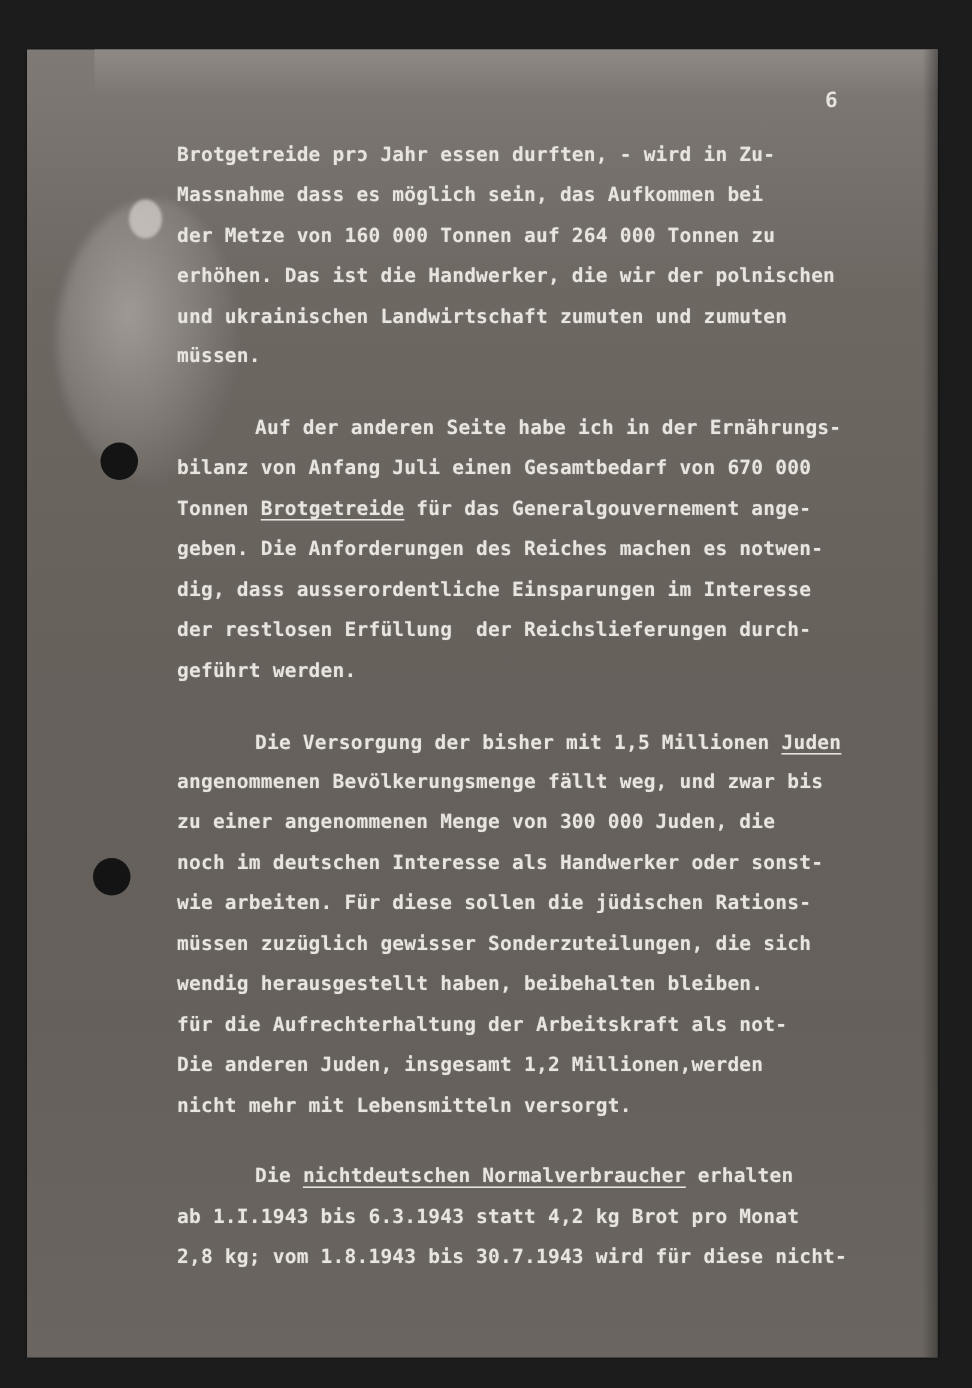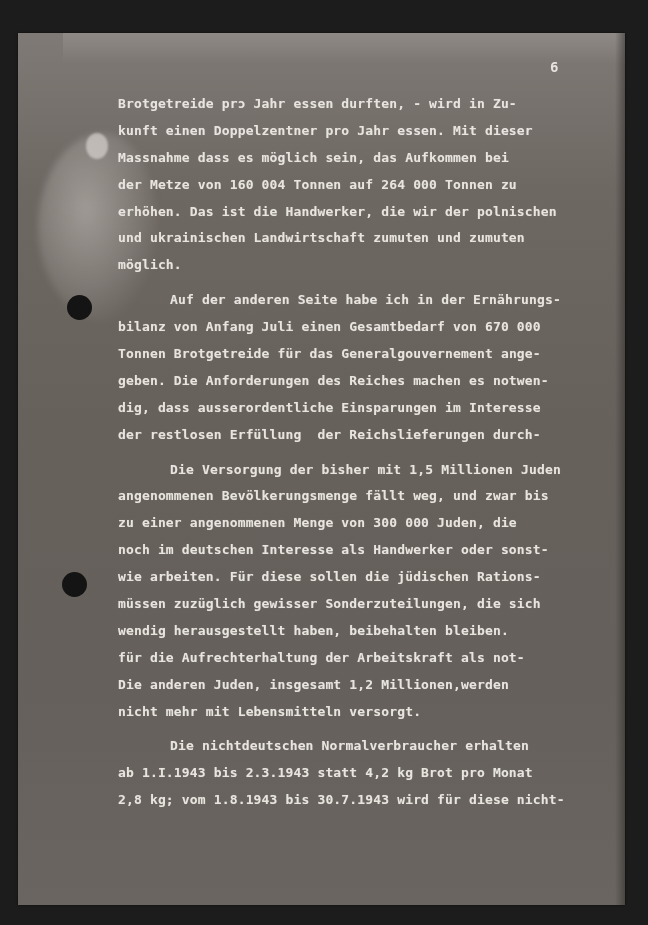--- a/index.html
+++ b/index.html
@@ -88,71 +88,72 @@
       font-weight: bold;
       letter-spacing: 0.15px;
       text-shadow: 0 0 1px rgba(255,255,255,0.25);
     }
     .line {
       height: 26.9px;
       line-height: 26.9px;
       white-space: pre;
     }
     .indent { padding-left: 52px; }
-    .para-gap { margin-top: 8px; }
+    .para-gap { margin-top: 21px; }
     .u {
+      text-decoration: underline;
       text-underline-offset: 3px;
     }
   </style>
 </head>
 <body>
 
 <div class="sheet">
   <div class="sheet-top"></div>
   <div class="right-edge"></div>
   <div class="stain"></div>
   <div class="stain-dot"></div>
   <div class="punch-hole hole-1"></div>
   <div class="punch-hole hole-2"></div>
 
   <div class="page-number">6</div>
 
   <div class="text-block">
 
     <div>
       <div class="line">Brotgetreide prɔ Jahr essen durften, - wird in Zu-</div>
-      <div class="line">kunft einen Doppelzentner pro Jahr essen. Mit dieser</div>
       <div class="line">Massnahme dass es möglich sein, das Aufkommen bei</div>
-      <div class="line">der Metze von 160 004 Tonnen auf 264 000 Tonnen zu</div>
+      <div class="line">der Metze von 160 000 Tonnen auf 264 000 Tonnen zu</div>
       <div class="line">erhöhen. Das ist die Handwerker, die wir der polnischen</div>
       <div class="line">und ukrainischen Landwirtschaft zumuten und zumuten</div>
-      <div class="line">möglich.</div>
+      <div class="line">müssen.</div>
     </div>
 
     <div class="para-gap">
       <div class="line indent">Auf der anderen Seite habe ich in der Ernährungs-</div>
       <div class="line">bilanz von Anfang Juli einen Gesamtbedarf von 670 000</div>
       <div class="line uline">Tonnen <span class="u">Brotgetreide</span> für das Generalgouvernement ange-</div>
       <div class="line">geben. Die Anforderungen des Reiches machen es notwen-</div>
       <div class="line">dig, dass ausserordentliche Einsparungen im Interesse</div>
       <div class="line">der restlosen Erfüllung  der Reichslieferungen durch-</div>
+      <div class="line">geführt werden.</div>
     </div>
 
     <div class="para-gap">
       <div class="line indent uline">Die Versorgung der bisher mit 1,5 Millionen <span class="u">Juden</span></div>
       <div class="line">angenommenen Bevölkerungsmenge fällt weg, und zwar bis</div>
       <div class="line">zu einer angenommenen Menge von 300 000 Juden, die</div>
       <div class="line">noch im deutschen Interesse als Handwerker oder sonst-</div>
       <div class="line">wie arbeiten. Für diese sollen die jüdischen Rations-</div>
       <div class="line">müssen zuzüglich gewisser Sonderzuteilungen, die sich</div>
       <div class="line">wendig herausgestellt haben, beibehalten bleiben.</div>
       <div class="line">für die Aufrechterhaltung der Arbeitskraft als not-</div>
       <div class="line">Die anderen Juden, insgesamt 1,2 Millionen,werden</div>
       <div class="line">nicht mehr mit Lebensmitteln versorgt.</div>
     </div>
 
     <div class="para-gap">
       <div class="line indent uline">Die <span class="u">nichtdeutschen Normalverbraucher</span> erhalten</div>
-      <div class="line">ab 1.I.1943 bis 2.3.1943 statt 4,2 kg Brot pro Monat</div>
+      <div class="line">ab 1.I.1943 bis 6.3.1943 statt 4,2 kg Brot pro Monat</div>
       <div class="line">2,8 kg; vom 1.8.1943 bis 30.7.1943 wird für diese nicht-</div>
     </div>
   </div>
 </div>
 
 </body></html>

